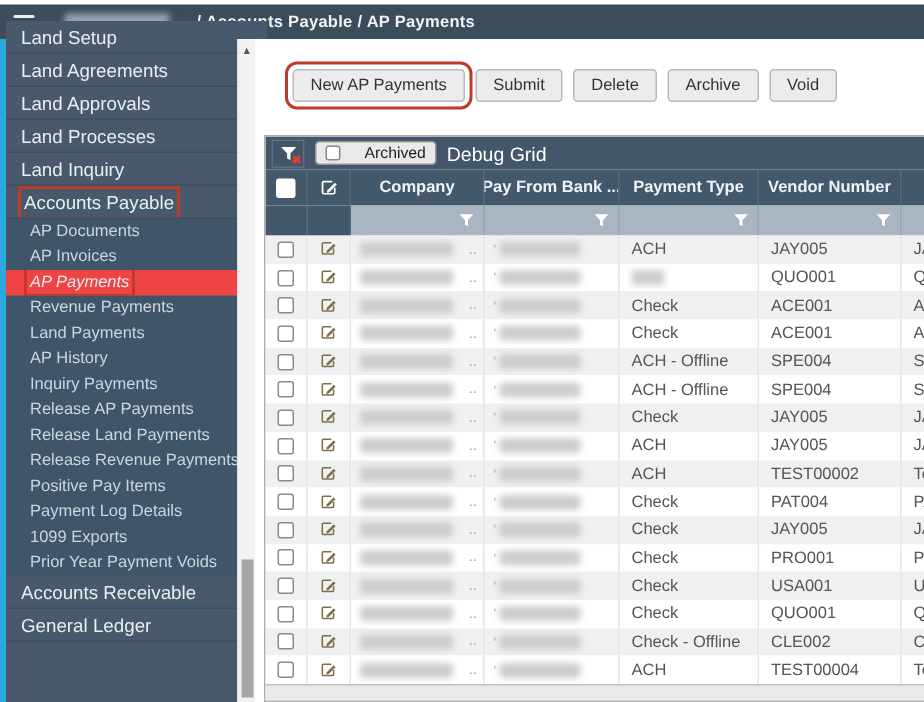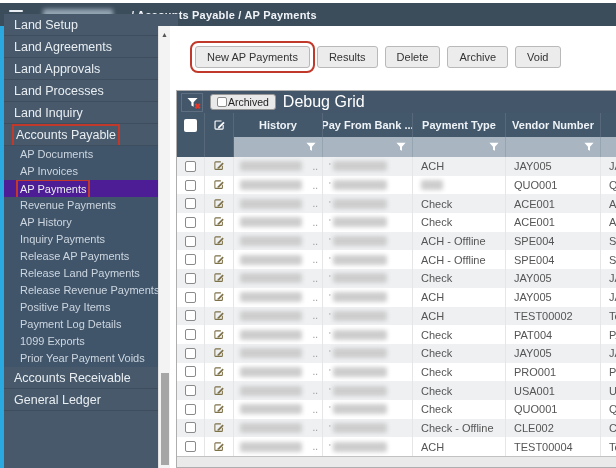--- a/index.html
+++ b/index.html
@@ -19,21 +19,21 @@
   .blue-strip{position:absolute;left:0;top:26px;width:4px;bottom:0;background:#2aa9e0;}
   
   .sidebar{position:absolute;left:4px;top:14px;width:174px;bottom:0;background:#47596b;overflow:hidden;}
   .side-item{height:22px;line-height:22px;padding-left:10px;color:#e9eef2;font-size:12.5px;
     border-bottom:1px solid #3e4e5e;box-sizing:border-box;cursor:pointer;white-space:nowrap;overflow:hidden;}
   .side-item .lbl{display:inline-block;line-height:15px;vertical-align:middle;}
   .side-item.annotated .lbl{outline:2px solid #c0392b;outline-offset:2px;margin-left:2px;}
   .submenu{background:#41556a;}
   .sub-item{position:relative;height:17px;line-height:17px;padding-left:16px;color:#ccd6e0;
     font-size:11px;cursor:pointer;white-space:nowrap;overflow:hidden;box-sizing:border-box;}
-  .sub-item.selected{background:#4c1d95;color:#e9eef2;}
+  .sub-item.selected{background:#ef4444;color:#e9eef2;font-style:italic;}
   .sub-item.selected::after{content:'';position:absolute;right:0;top:50%;margin-top:-6px;
     border-top:6px solid transparent;border-bottom:6px solid transparent;border-right:7px solid #f2f2f2;}
   .sub-item.annotated .lbl{outline:2px solid #c0392b;outline-offset:2px;display:inline-block;line-height:12px;vertical-align:middle;}
   
   .scroll-strip{position:absolute;left:158px;top:26px;width:12px;bottom:0;background:#f3f3f3;border-left:1px solid #e2e2e2;box-sizing:border-box;}
   .scroll-up{color:#555;font-size:7px;text-align:center;padding-top:5px;cursor:pointer;line-height:7px;}
   .scroll-thumb{position:absolute;top:347px;left:2px;width:8px;height:92px;background:#a6a6a6;cursor:grab;}
   
   .content{position:absolute;left:170px;top:26px;right:0;bottom:0;background:#fff;}
   .btn-row{position:absolute;top:20px;left:15px;display:flex;gap:7px;padding-left:10px;}
@@ -41,24 +41,24 @@
     padding:4px 11px;font-family:inherit;cursor:pointer;white-space:nowrap;}
   .btn.annotated{outline:2px solid #c0392b;outline-offset:3px;}
   
   .grid{position:absolute;left:6px;top:64px;right:-1px;bottom:0;border:1px solid #aeaeae;border-right:none;
     box-sizing:border-box;display:flex;flex-direction:column;overflow:hidden;}
   .grid-toolbar{height:22px;flex:0 0 22px;background:#44576a;display:flex;align-items:center;gap:7px;padding:0 4px;}
   .clear-filter-btn{width:20px;height:17px;border:1px solid #5d6f80;display:flex;align-items:center;
     justify-content:center;position:relative;cursor:pointer;background:transparent;}
   .clear-filter-btn .fx{position:absolute;right:1px;bottom:0;color:#e23b2e;font-size:8px;font-weight:700;line-height:8px;}
   .archived-btn{background:#e9e9e9;border:1px solid #979797;border-radius:3px;height:16px;display:flex;
-    align-items:center;gap:1px;padding:0 6px;font-size:10.5px;color:#222;cursor:pointer;font-family:inherit;}
+    align-items:center;gap:16px;padding:0 6px;font-size:10.5px;color:#222;cursor:pointer;font-family:inherit;}
   .cb{width:11px;height:11px;background:#fff;border:1px solid #8a8a8a;border-radius:2px;box-sizing:border-box;cursor:pointer;}
   .archived-btn .cb{width:10px;height:10px;}
-  .debug-label{color:#fff;font-size:16px;}
+  .debug-label{color:#fff;font-size:13px;}
   .grid-header{height:24px;flex:0 0 24px;background:#44586c;display:flex;}
   .hcol{border-right:1px solid #56687a;display:flex;align-items:center;justify-content:center;
     color:#eef3f7;font-size:11px;font-weight:700;box-sizing:border-box;cursor:pointer;white-space:nowrap;overflow:hidden;}
   .hcb{width:13px;height:13px;background:#fff;border-radius:2px;cursor:pointer;}
   .w-cb{width:28px;flex:0 0 28px;}
   .w-edit{width:29px;flex:0 0 29px;}
   .w-c0{width:89px;flex:0 0 89px;}
   .w-c1{width:90px;flex:0 0 90px;}
   .w-c2{width:93px;flex:0 0 93px;}
   .w-c3{width:95px;flex:0 0 95px;text-align:right;}
@@ -139,20 +139,23 @@
       </div>
 
       <div class="sub-item selected annotated">
         <span class="lbl">AP Payments</span>
       </div>
 
       <div class="sub-item">
         <span class="lbl">Revenue Payments</span>
       </div>
 
+      <div class="sub-item">
+        <span class="lbl">Land Payments</span>
+      </div>
 
       <div class="sub-item">
         <span class="lbl">AP History</span>
       </div>
 
       <div class="sub-item">
         <span class="lbl">Inquiry Payments</span>
       </div>
 
       <div class="sub-item">
@@ -199,21 +202,21 @@
   <div class="scroll-up">▲</div>
   <div class="scroll-thumb"></div>
 </div>
 
 <div class="content">
 
   <div class="btn-row">
 
       <button class="btn annotated">New AP Payments</button>
 
-      <button class="btn">Results</button>
+      <button class="btn">Submit</button>
 
       <button class="btn">Delete</button>
 
       <button class="btn">Archive</button>
 
       <button class="btn">Void</button>
     </div>
 
   <div class="grid">
 
@@ -234,21 +237,21 @@
     <div class="grid-header">
       <div class="hcol w-cb">
         <span class="hcb"></span>
       </div>
       <div class="hcol w-edit">
         <svg class="icon-svg" width="13" height="13" viewBox="0 0 16 16">
           <path d="M10.5 2.5 H3.5 a1 1 0 0 0 -1 1 v8 a1 1 0 0 0 1 1 h8 a1 1 0 0 0 1 -1 V7.5" fill="none" stroke="#ffffff" stroke-width="1.4"></path>
           <path d="M6.5 9.6 l6.2 -6.2 1.6 1.6 -6.2 6.2 -2.1 0.5 Z" fill="#ffffff"></path>
         </svg>
       </div>
-      <div class="hcol w-c0">History</div>
+      <div class="hcol w-c0">Company</div>
       <div class="hcol w-c1">Pay From Bank ...</div>
       <div class="hcol w-c2">Payment Type</div>
       <div class="hcol w-c3">Vendor Number</div>
       <div class="hcol w-last"></div>
     </div>
 
     <div class="filter-row">
       <div class="fcell dark w-cb"></div>
       <div class="fcell dark w-edit"></div>
       <div class="fcell w-c0">

